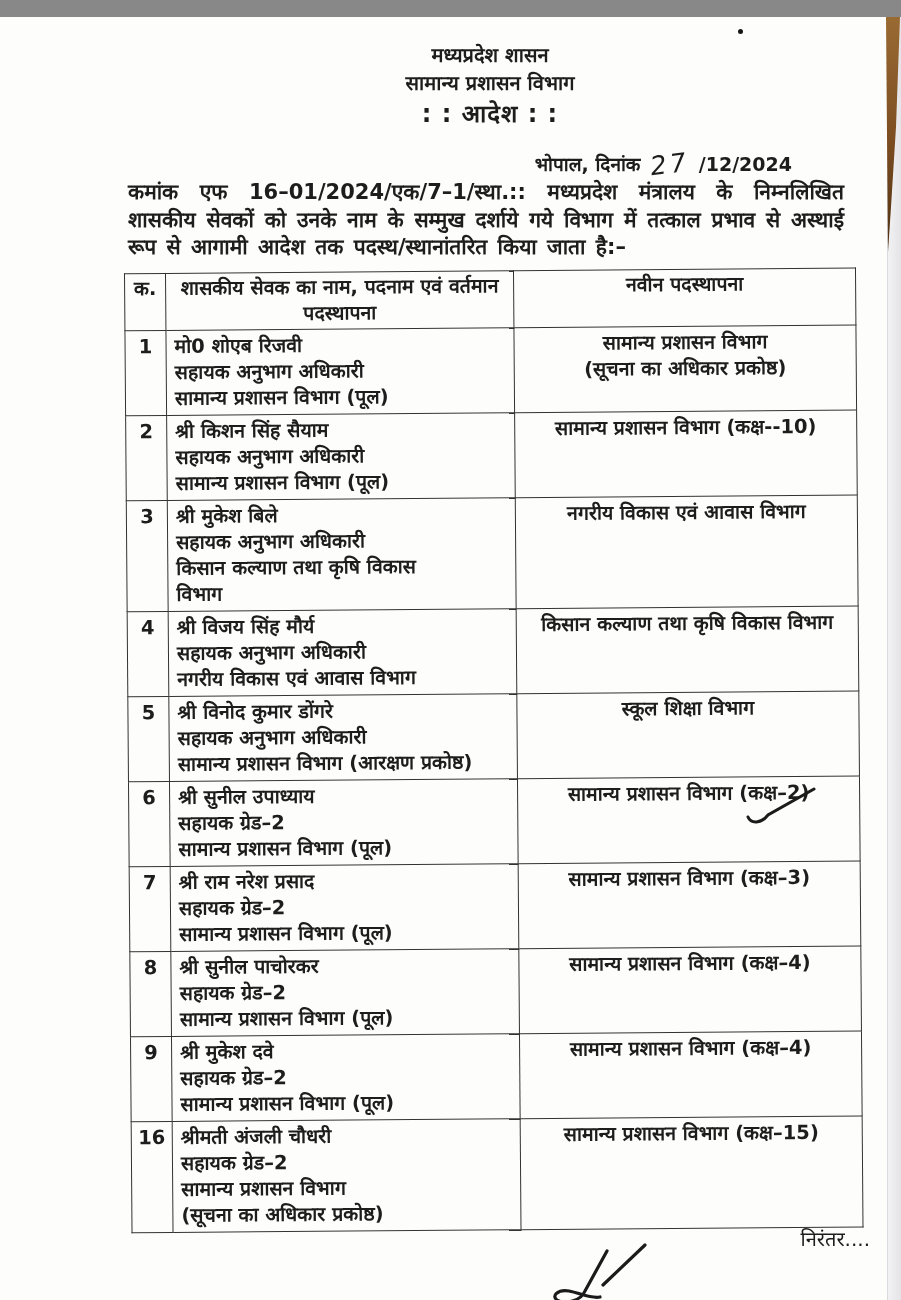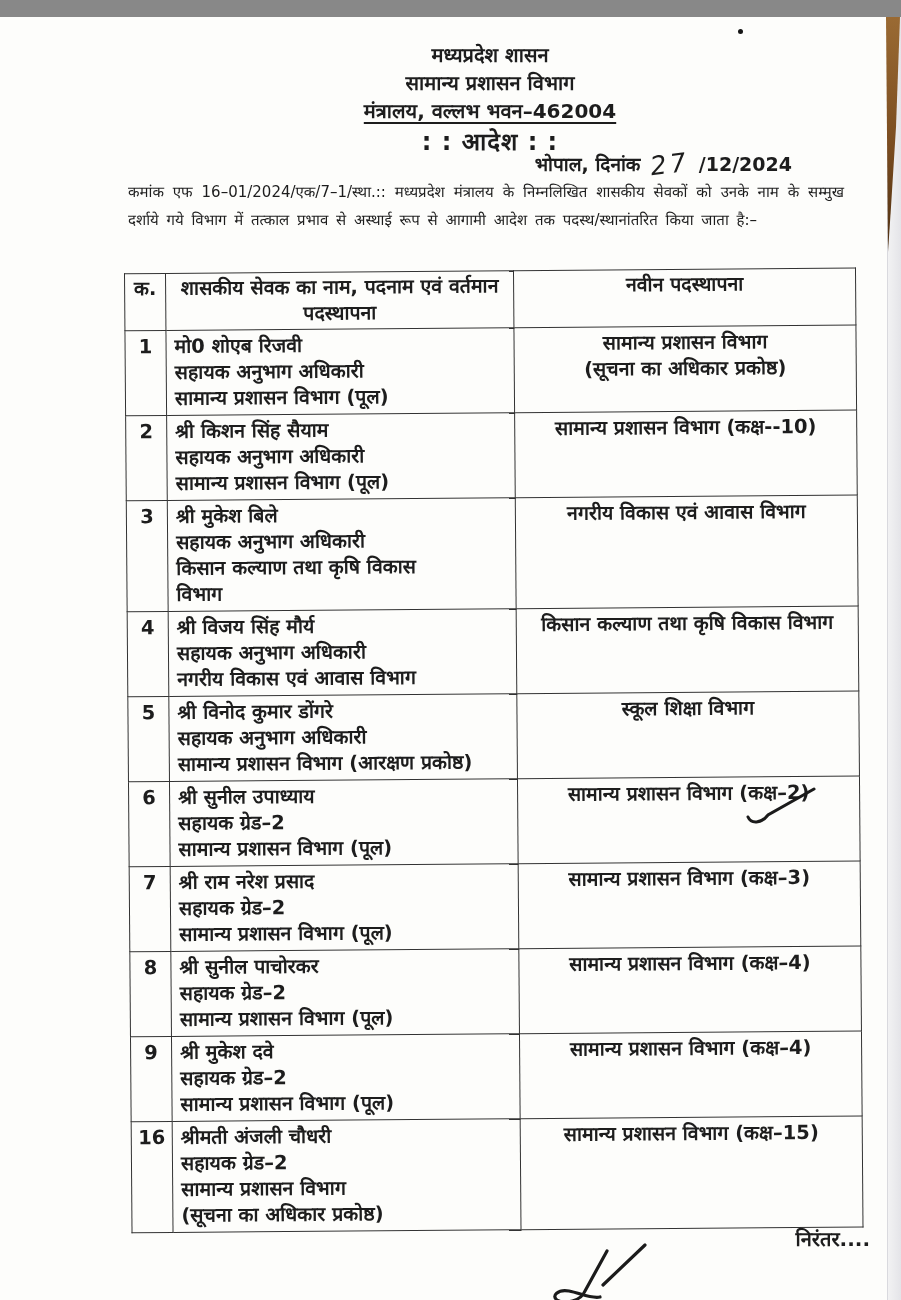--- a/index.html
+++ b/index.html
@@ -34,21 +34,21 @@
     font-size:19px;font-weight:700;white-space:nowrap;
   }
   .hw-date{
     display:inline-block;font-weight:400;font-size:26px;line-height:20px;
     transform:rotate(-7deg) skewX(-10deg);letter-spacing:3px;
     position:relative;top:2px;margin:0 3px;
   }
   
   .intro{
     position:absolute;left:128px;top:162px;width:716px;margin:0;
-    font-size:15px;font-weight:400;line-height:27.5px;
+    font-size:21px;font-weight:700;line-height:27.5px;
     text-align:justify;word-spacing:3px;
   }
   
   .tablewrap{
     position:absolute;left:127px;top:254px;width:731px;
     transform:rotate(-0.45deg);transform-origin:40% 40%;
   }
   table{border-collapse:collapse;width:100%;table-layout:fixed;}
   th,td{border:1.4px solid #333;}
   th{
@@ -61,21 +61,21 @@
   }
   td.sno{text-align:center;padding-left:2px;padding-right:2px;}
   td.cur div{text-align:left;}
   td.newp div{text-align:center;}
   
   .hw-check{position:absolute;left:742px;top:766px;}
   .hw-sign{position:absolute;left:545px;top:1222px;}
   
   .continued{
     position:absolute;top:1208px;left:718px;width:152px;
-    text-align:right;font-size:20px;font-weight:700;
+    text-align:right;font-size:20px;font-weight:400;
   }
 </style>
 </head>
 <body>
 
 <div class="page">
 
   <div class="edge-strip"></div>
   <svg class="pen-svg" width="18" height="240" viewBox="0 0 18 240">
     <defs>
@@ -85,21 +85,20 @@
         <stop offset="1" stop-color="#4e3012"></stop>
       </linearGradient>
     </defs>
     <polygon points="3,0 17,0 13,110 8,190 5,235" fill="url(#peng)"></polygon>
   </svg>
   <div class="scan-dot"></div>
 
   <div class="header">
     <div class="line">मध्यप्रदेश शासन</div>
     <div class="line">सामान्य प्रशासन विभाग</div>
-    <div class="line underline">मंत्रालय, वल्लभ भवन–462004</div>
     <div class="order-label">: : आदेश : :</div>
   </div>
 
   <div class="dateline">
     <span>भोपाल, दिनांक</span>
     <span class="hw-date">27</span>
     <span>/12/2024</span>
   </div>
 
   <p class="intro">कमांक एफ 16–01/2024/एक/7–1/स्था.:: मध्यप्रदेश मंत्रालय के निम्नलिखित शासकीय सेवकों को उनके नाम के सम्मुख दर्शाये गये विभाग में तत्काल प्रभाव से अस्थाई रूप से आगामी आदेश तक पदस्थ/स्थानांतरित किया जाता है:–</p>

